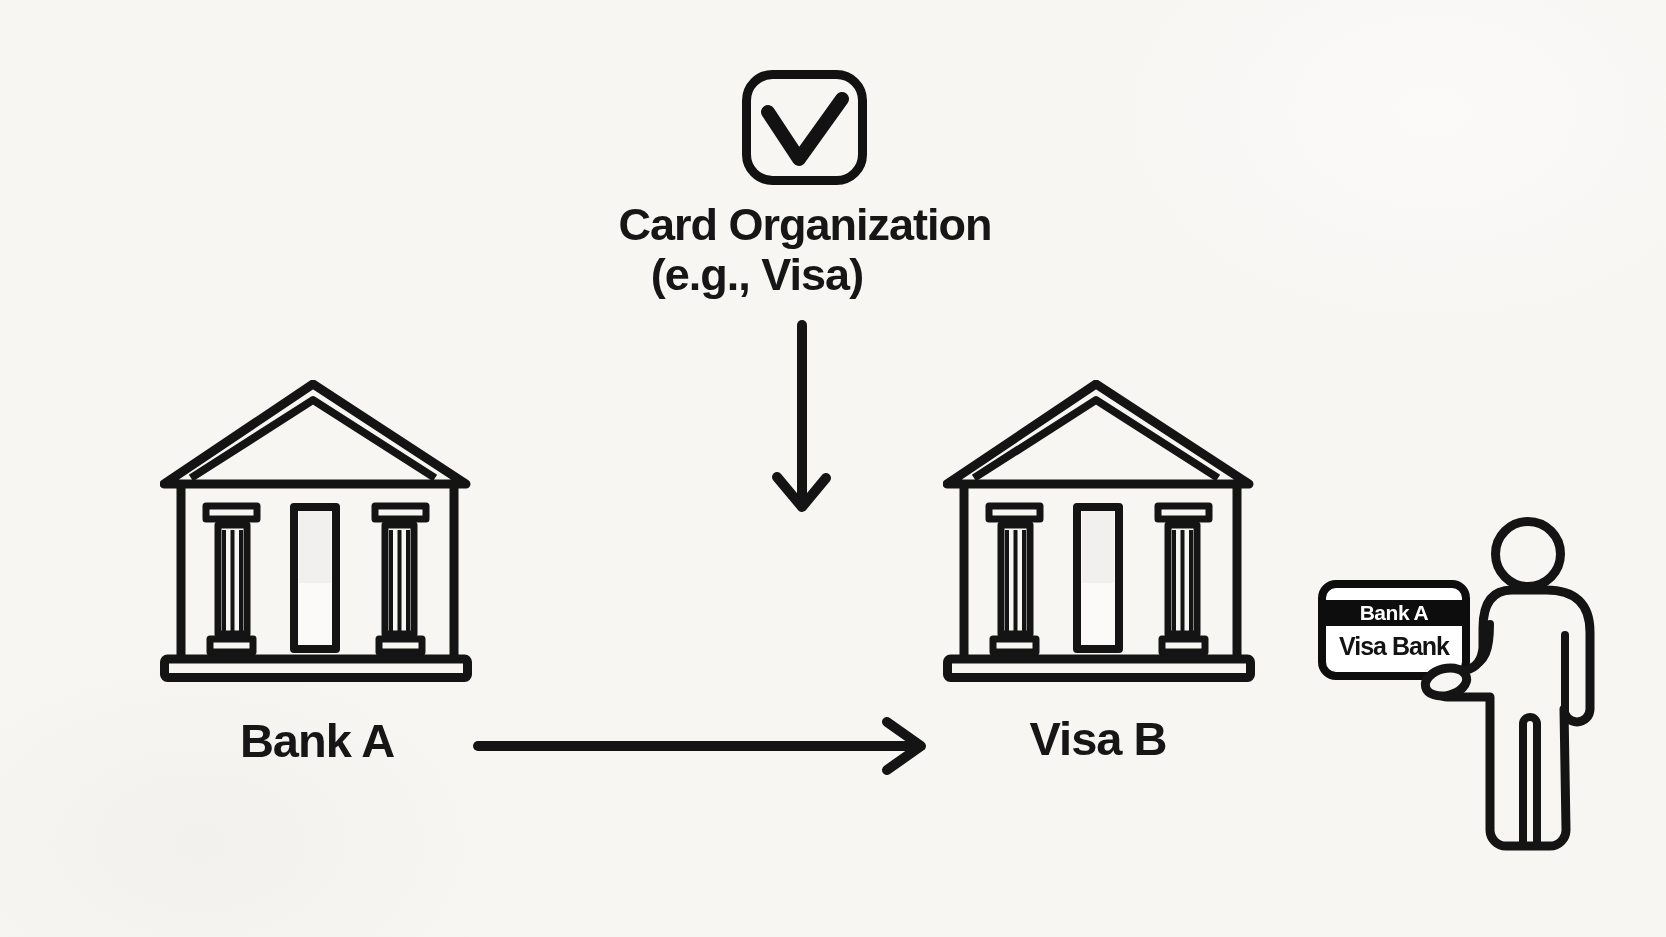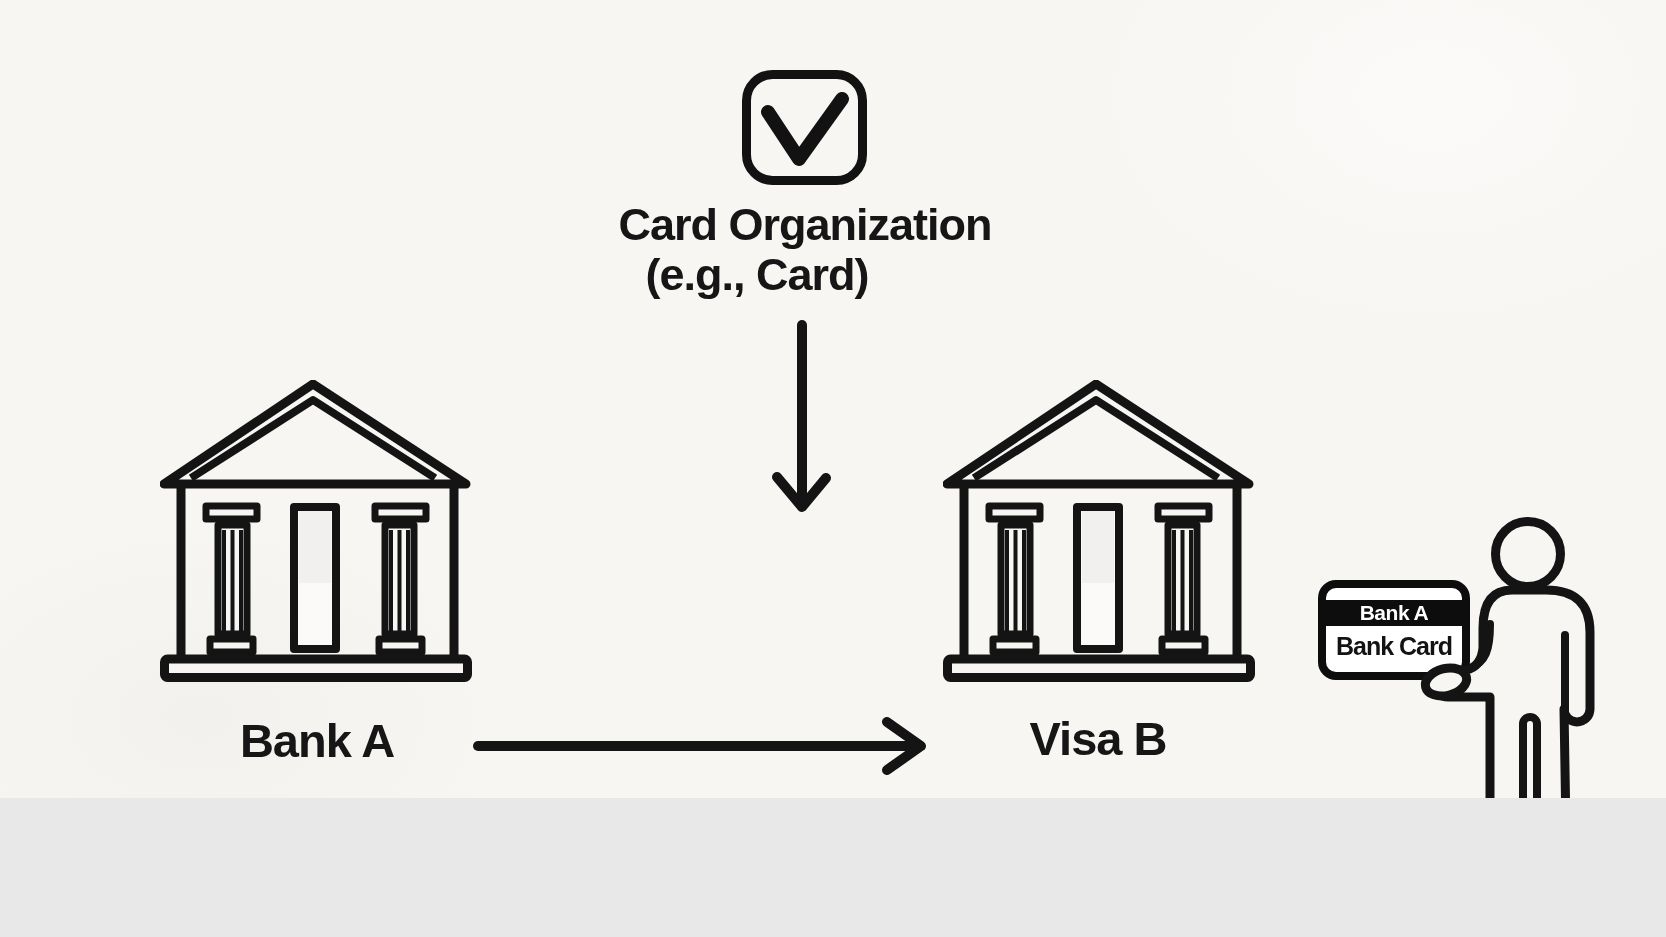--- a/index.html
+++ b/index.html
@@ -2,21 +2,21 @@
 <html><head>
 <meta charset="utf-8">
 <style>
   html,body{margin:0;padding:0;}
   body{
     font-family:"Liberation Sans","DejaVu Sans",sans-serif;
     background:#e8e8e8;
   }
   .canvas{
     position:relative;
-    width:1666px;height:798px;
+    width:1666px;height:937px;
     margin:0 auto;
     overflow:hidden;
     background:
       radial-gradient(520px 340px at 12% 90%, #f3f1ee 0%, rgba(243,241,238,0) 60%),
       radial-gradient(560px 380px at 86% 12%, #fbfaf8 0%, rgba(251,250,248,0) 60%),
       #f7f6f3;
   }
   .art{position:absolute;left:0;top:0;width:1666px;height:937px;display:block;}
   .lbl{
     position:absolute;
@@ -117,22 +117,22 @@
       <path d="M 103,326 L 103,204 A 7,7 0 0 1 117,204 L 117,326" fill="none" stroke-width="8"></path>
 
       <circle cx="108" cy="34" r="32.5" fill="#f7f6f3" stroke-width="9"></circle>
 
       <ellipse cx="26" cy="162" rx="21" ry="13.5" fill="#f7f6f3" stroke-width="9" transform="rotate(-14 26 162)"></ellipse>
     </g>
   </svg>
 
   <div class="lbl lbl-node" style="left:505px;top:200px;width:600px;">Card Organization</div>
 
-  <div class="lbl lbl-node" style="left:457px;top:250px;width:600px;">(e.g., Card)</div>
+  <div class="lbl lbl-node" style="left:457px;top:250px;width:600px;">(e.g., Visa)</div>
 
   <div class="lbl lbl-bank" style="left:117px;top:716px;width:400px;">Bank A</div>
 
   <div class="lbl lbl-bank" style="left:898px;top:714px;width:400px;">Visa B</div>
 
   <div class="card-issuer">Bank A</div>
 
-  <div class="card-product">Bank Card</div>
+  <div class="card-product">Visa Bank</div>
 </div>
 
 </body></html>

